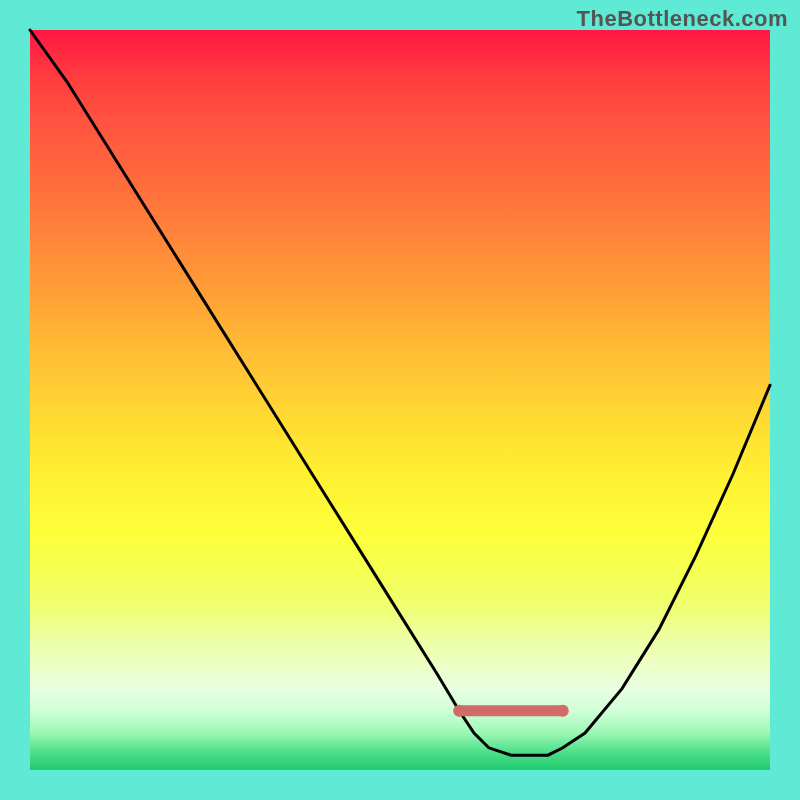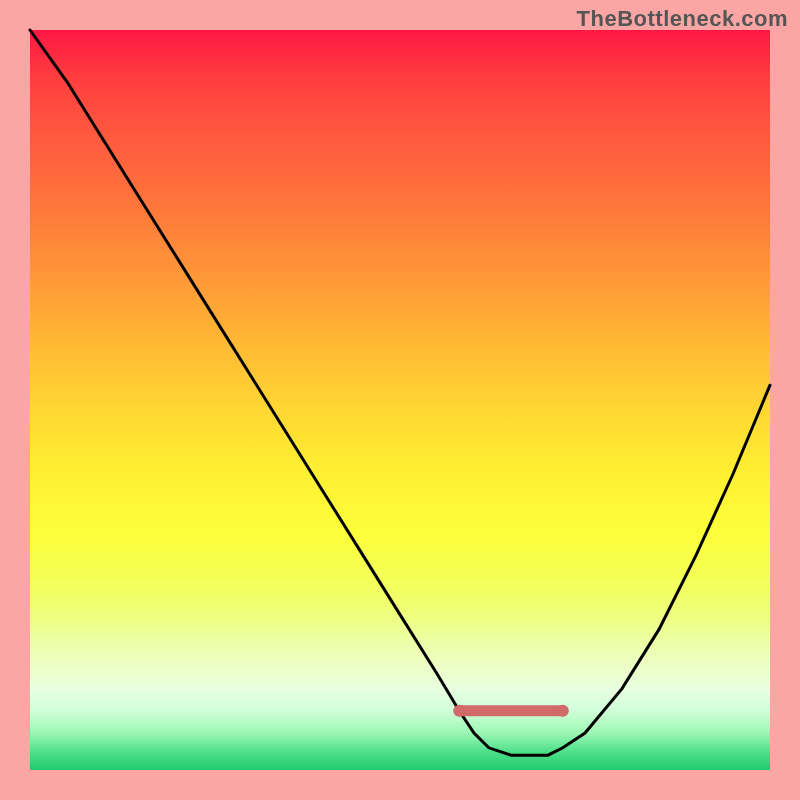--- a/index.html
+++ b/index.html
@@ -1,16 +1,16 @@
 <!DOCTYPE html>
 <html><head>
 <meta charset="utf-8">
 <style>
   html,body{margin:0;padding:0;width:800px;height:800px;background:#000;overflow:hidden;font-family:Arial,Helvetica,sans-serif}
-  .wrap{position:relative;width:800px;height:800px;background:#fca5a5}
+  .wrap{position:relative;width:800px;height:800px;background:#5eead4}
   .plot{position:absolute;left:30px;top:30px;width:740px;height:740px;
         background:linear-gradient(to bottom,
           #ff1744 0%,
           #ff3b3f 6%,
           #ff5240 12%,
           #ff6a3c 20%,
           #ff853a 28%,
           #ffa136 36%,
           #ffbf34 44%,
           #ffd932 52%,

